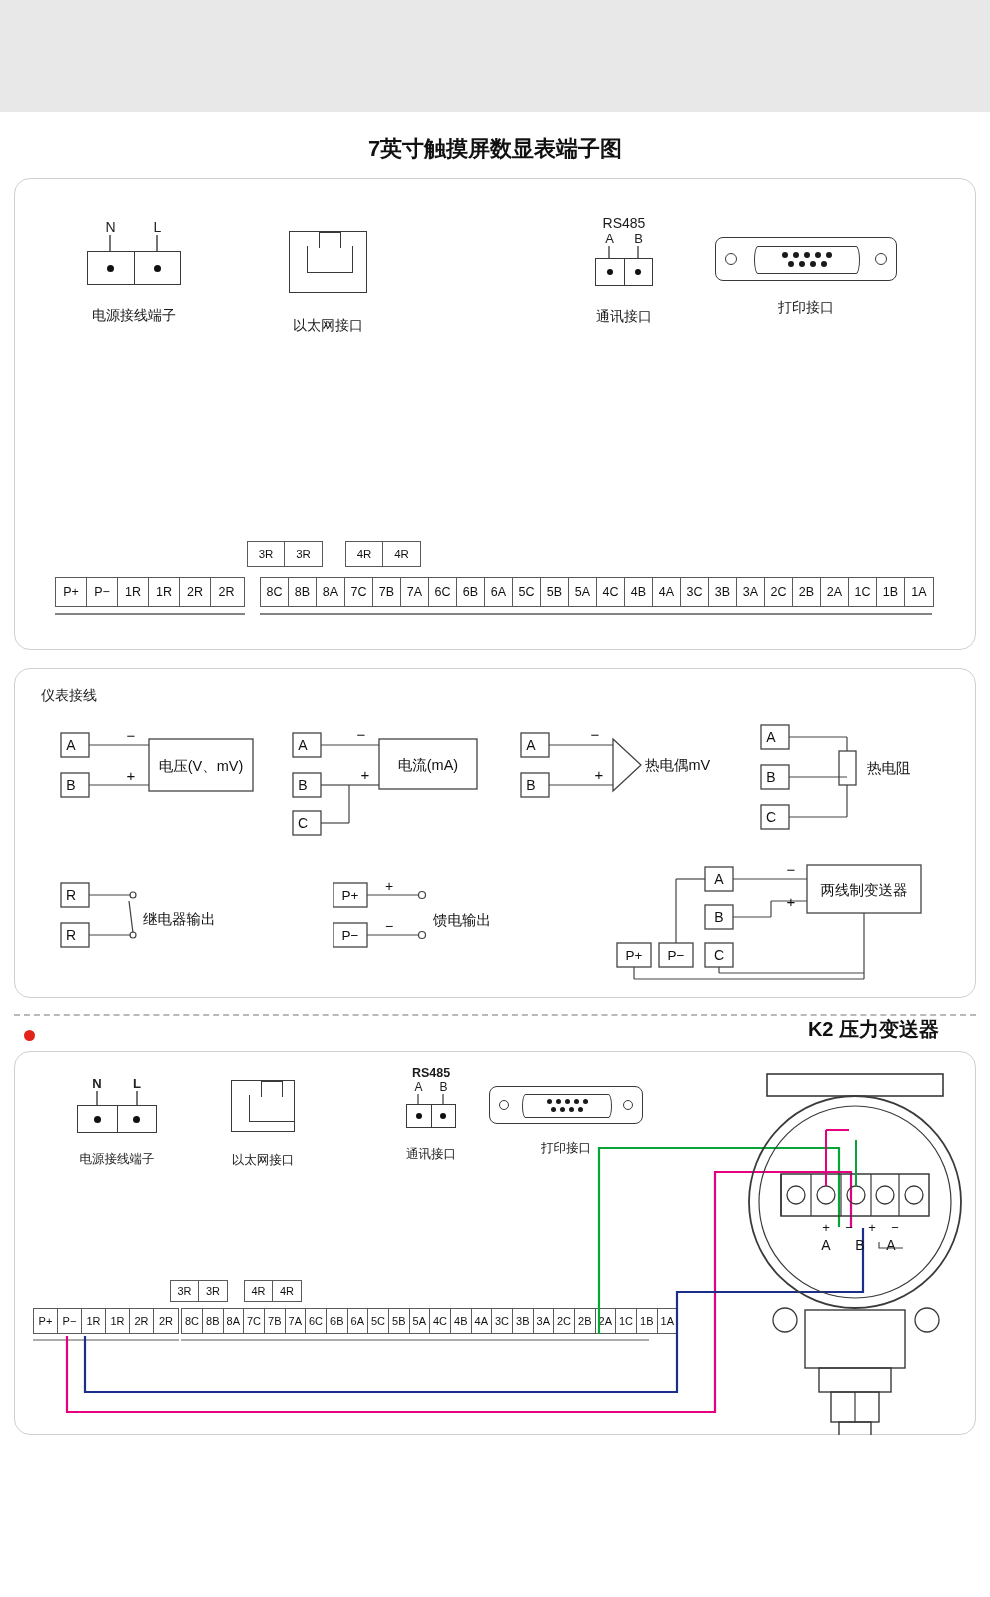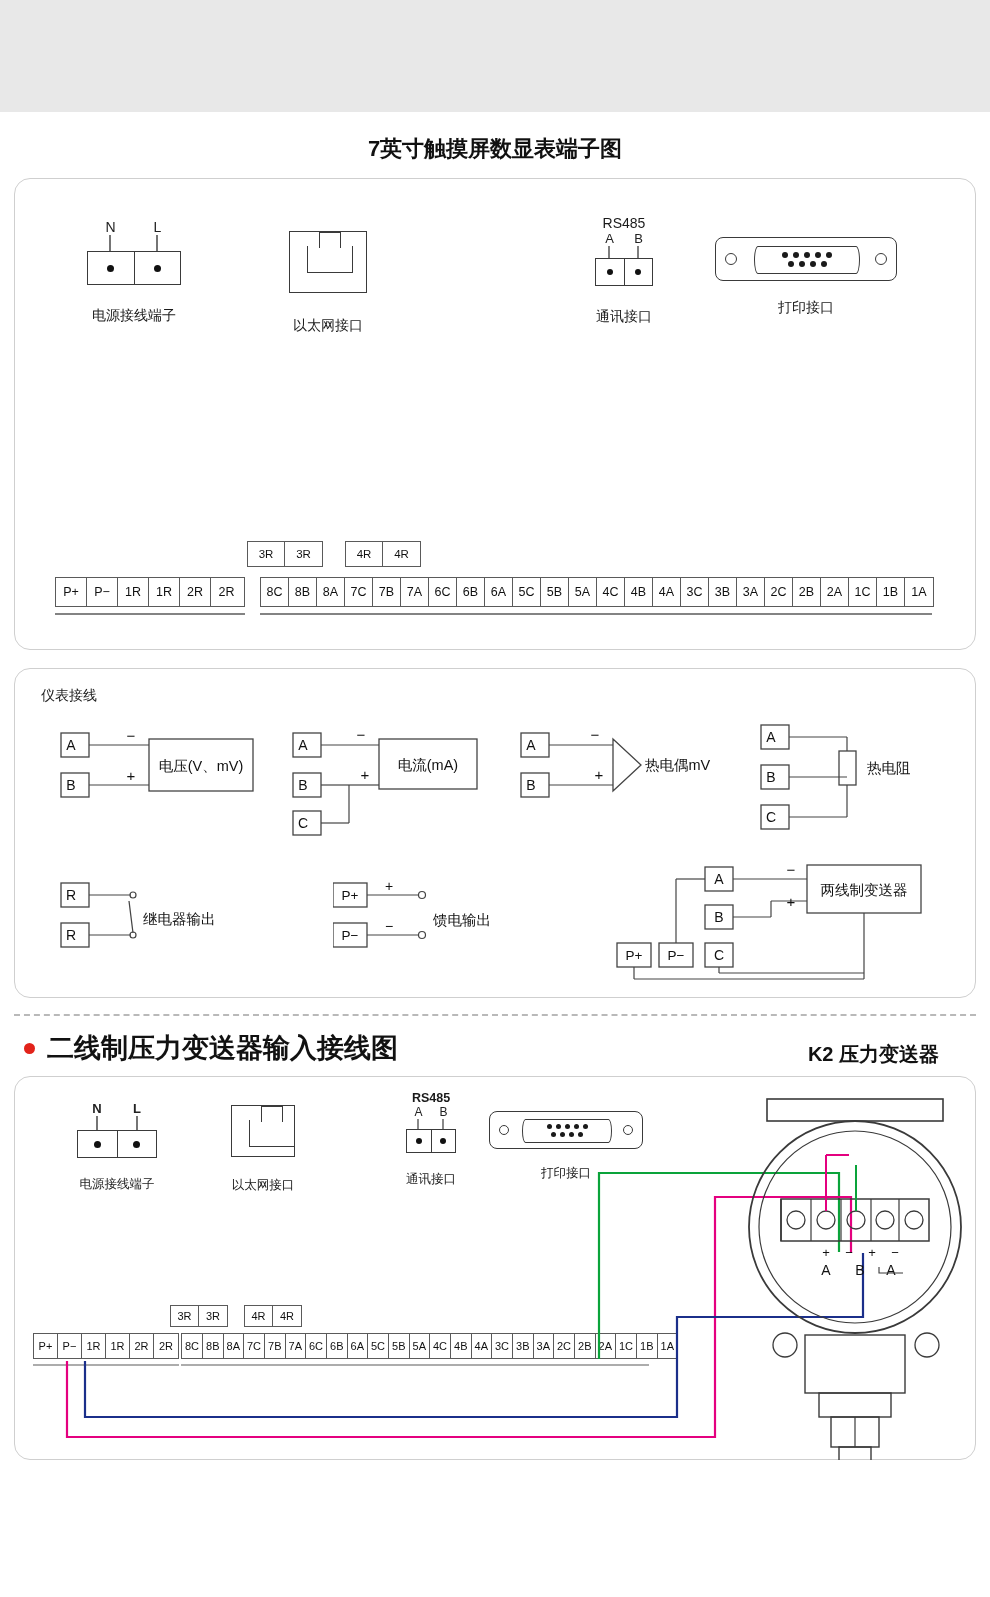--- a/index.html
+++ b/index.html
@@ -469,21 +469,20 @@
         <text x="180" y="46" font-size="15" font-family="Liberation Sans" fill="#111" text-anchor="middle">+</text>
         <text x="253" y="34" font-size="14.5" font-family="Liberation Sans" fill="#111" text-anchor="middle">两线制变送器</text>
       </svg>
     </div>
   </div>
 
   <div class="dashed-sep"></div>
 
   <div class="bullet-title">
     <span class="bullet-dot"></span>
-    <span>二线制压力变送器输入接线图</span>
   </div>
 
   <div class="panel panel-pressure">
 
     <div class="pt-title" style="right:36px; top:-36px;">K2  压力变送器</div>
 
     <div class="abs" style="left:62px; top:24px;">
       <div style="display:flex; width:80px;">
         <div class="pin-lbl" style="flex:1; font-size:13px; font-weight:bold;">N</div>
         <div class="pin-lbl" style="flex:1; font-size:13px; font-weight:bold;">L</div>

